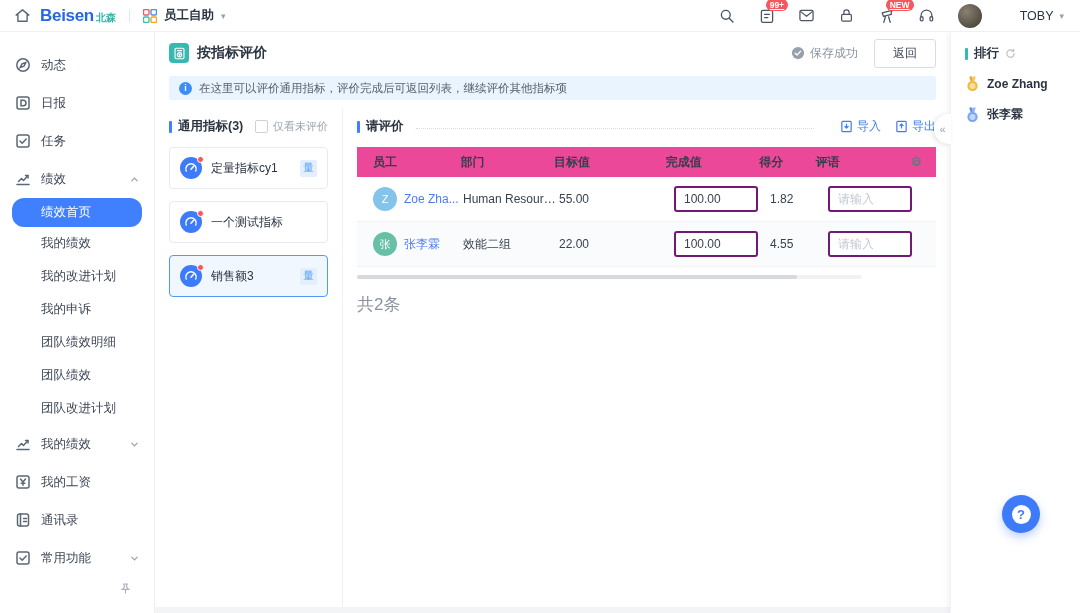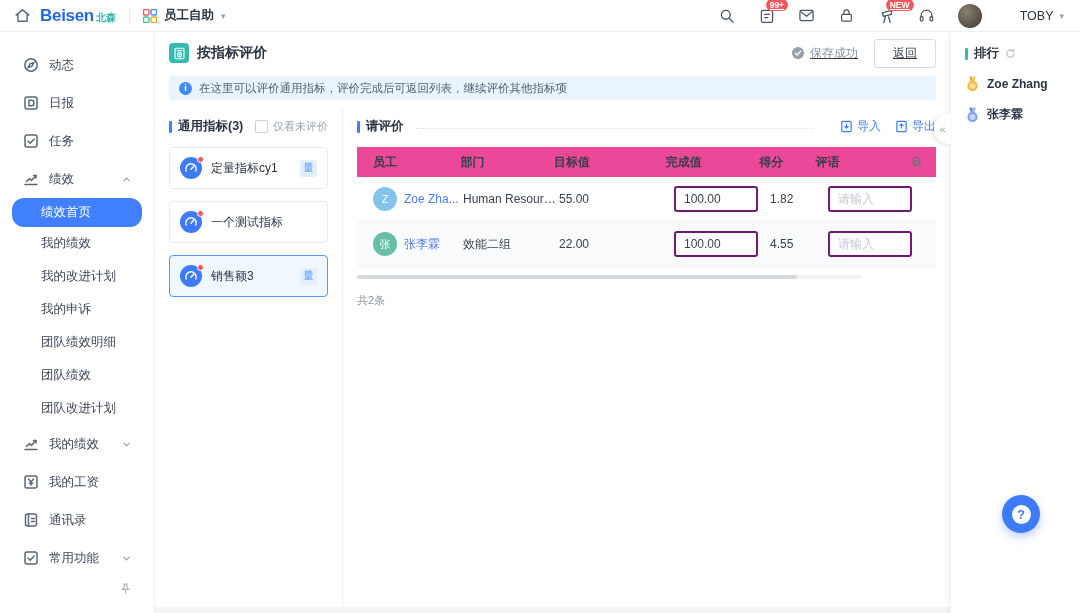--- a/index.html
+++ b/index.html
@@ -31,37 +31,37 @@
   .user-avatar { width:24px; height:24px; border-radius:50%;
                  background:radial-gradient(circle at 35% 32%, #8a8171, #3c372f); }
   .user-name { font-size:12.5px; color:#2b3442;margin-left:32px; }
 
   
   .layout { display:flex; height:581px; }
 
   
   .sidenav { width:155px; border-right:1px solid #eef0f3; padding-top:14px;
              position:relative; flex-shrink:0; background:#fff; }
-  .nav-item { height:38px; display:flex; align-items:center; gap:10px; padding:0 23px;
+  .nav-item { height:38px; display:flex; align-items:center; gap:10px; padding:0 15px;
               font-size:12.5px; color:#3d4656; cursor:pointer; }
   .nav-ic { width:16px; height:16px; color:#5c6775; flex-shrink:0; }
   .nav-chevron { margin-left:auto; color:#9aa3b0; display:flex; }
   .nav-child { height:33px; display:flex; align-items:center; padding-left:41px;
                font-size:12.5px; color:#3d4656; cursor:pointer; }
   .nav-child.active { background:#4080ff; color:#ffffff; border-radius:12px;
                       margin:0 12px; padding-left:29px; height:29px; }
   .pin-ic { position:absolute; right:22px; bottom:18px; color:#aab1ba; cursor:pointer; }
 
   
   .main { flex:1; display:flex; flex-direction:column; min-width:0; background:#fff; }
   .main-header { height:42px; display:flex; align-items:center; padding:0 14px; }
   .title-icon { width:20px; height:20px; border-radius:4px; background:#35b9b0; color:#fff;
                 display:flex; align-items:center; justify-content:center; margin-right:8px; }
   .page-title { font-size:14px; font-weight:bold; color:#2b3442; }
-  .header-right { margin-left:auto; display:flex; align-items:center; gap:16px;text-decoration:underline; }
+  .header-right { margin-left:auto; display:flex; align-items:center; gap:16px; }
   .save-status { display:flex; align-items:center; gap:5px; color:#8b939e; font-size:12px; }
   .back-btn { background:#fff; border:1px solid #d9dde3; border-radius:3px; font-size:12px;
               color:#3d4656; padding:5px 18px; cursor:pointer;
               font-family:"Liberation Sans","DejaVu Sans",sans-serif; }
   .info-banner { margin:2px 14px 8px; background:#e9f4fe; border-radius:3px; height:24px;
                  display:flex; align-items:center; gap:7px; padding:0 10px;
                  font-size:11.5px; color:#56616e; }
   .info-ic { width:13px; height:13px; border-radius:50%; background:#3d8df5; color:#fff;
              font-size:9px; font-weight:bold; display:flex; align-items:center;
              justify-content:center; flex-shrink:0; }
@@ -111,21 +111,21 @@
             display:flex; align-items:center; justify-content:center; flex-shrink:0; }
   .emp-link { color:#4e7cf0; white-space:nowrap; overflow:hidden; max-width:62px; cursor:pointer; }
   .num-input { width:84px; height:26px; border:2px solid #701a75; border-radius:3px;
                padding:0 8px; font-size:12px; color:#39424f; background:#fff;
                font-family:"Liberation Sans","DejaVu Sans",sans-serif; }
   .num-input::placeholder { color:#c3c9d1; }
   .hscroll { margin-top:8px; width:505px; height:4px; background:#f0f2f4; border-radius:2px;
              position:relative; cursor:pointer; }
   .hscroll-thumb { position:absolute; left:0; top:0; height:4px; width:440px;
                    background:#d6d9dd; border-radius:2px; }
-  .total { margin-top:14px; font-size:11px; color:#8b939e; }
+  .total { margin-top:14px; font-size:17px; color:#8b939e; }
   .bottom-strip { height:6px; background:#f2f4f6; }
 
   
   .rank-panel { width:130px; box-shadow:-2px 0 6px rgba(31,45,61,.06); border-left:1px solid #f0f2f4;
                 padding:13px 8px 0 14px; position:relative; flex-shrink:0; background:#fff; }
   .rank-title-row { display:flex; align-items:center; gap:6px; }
   .refresh-ic { color:#b9c0c8; display:flex; cursor:pointer; }
   .rank-item { display:flex; align-items:center; gap:7px; margin-top:14px; font-size:12px;
                color:#2b3442; font-weight:bold; cursor:pointer; }
 

